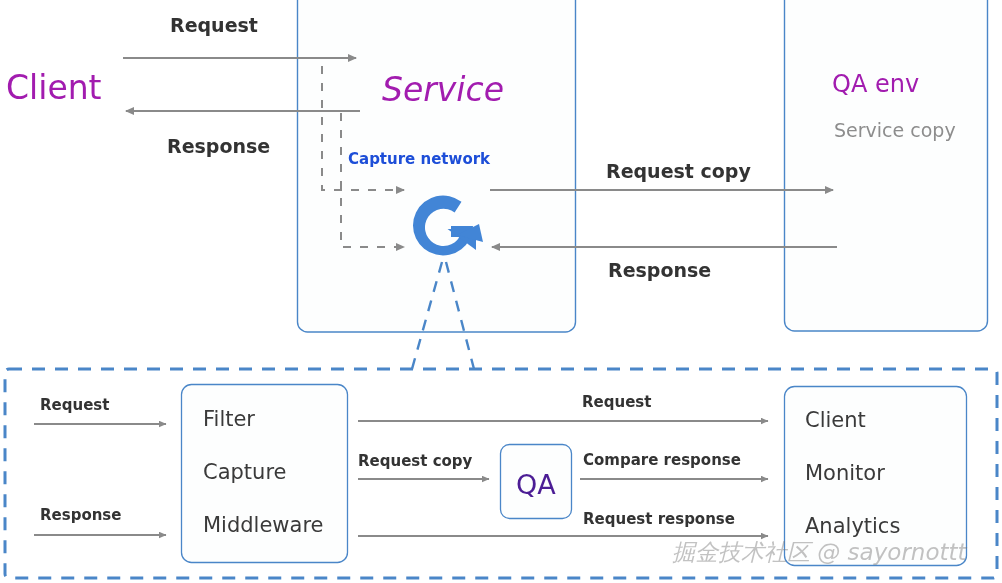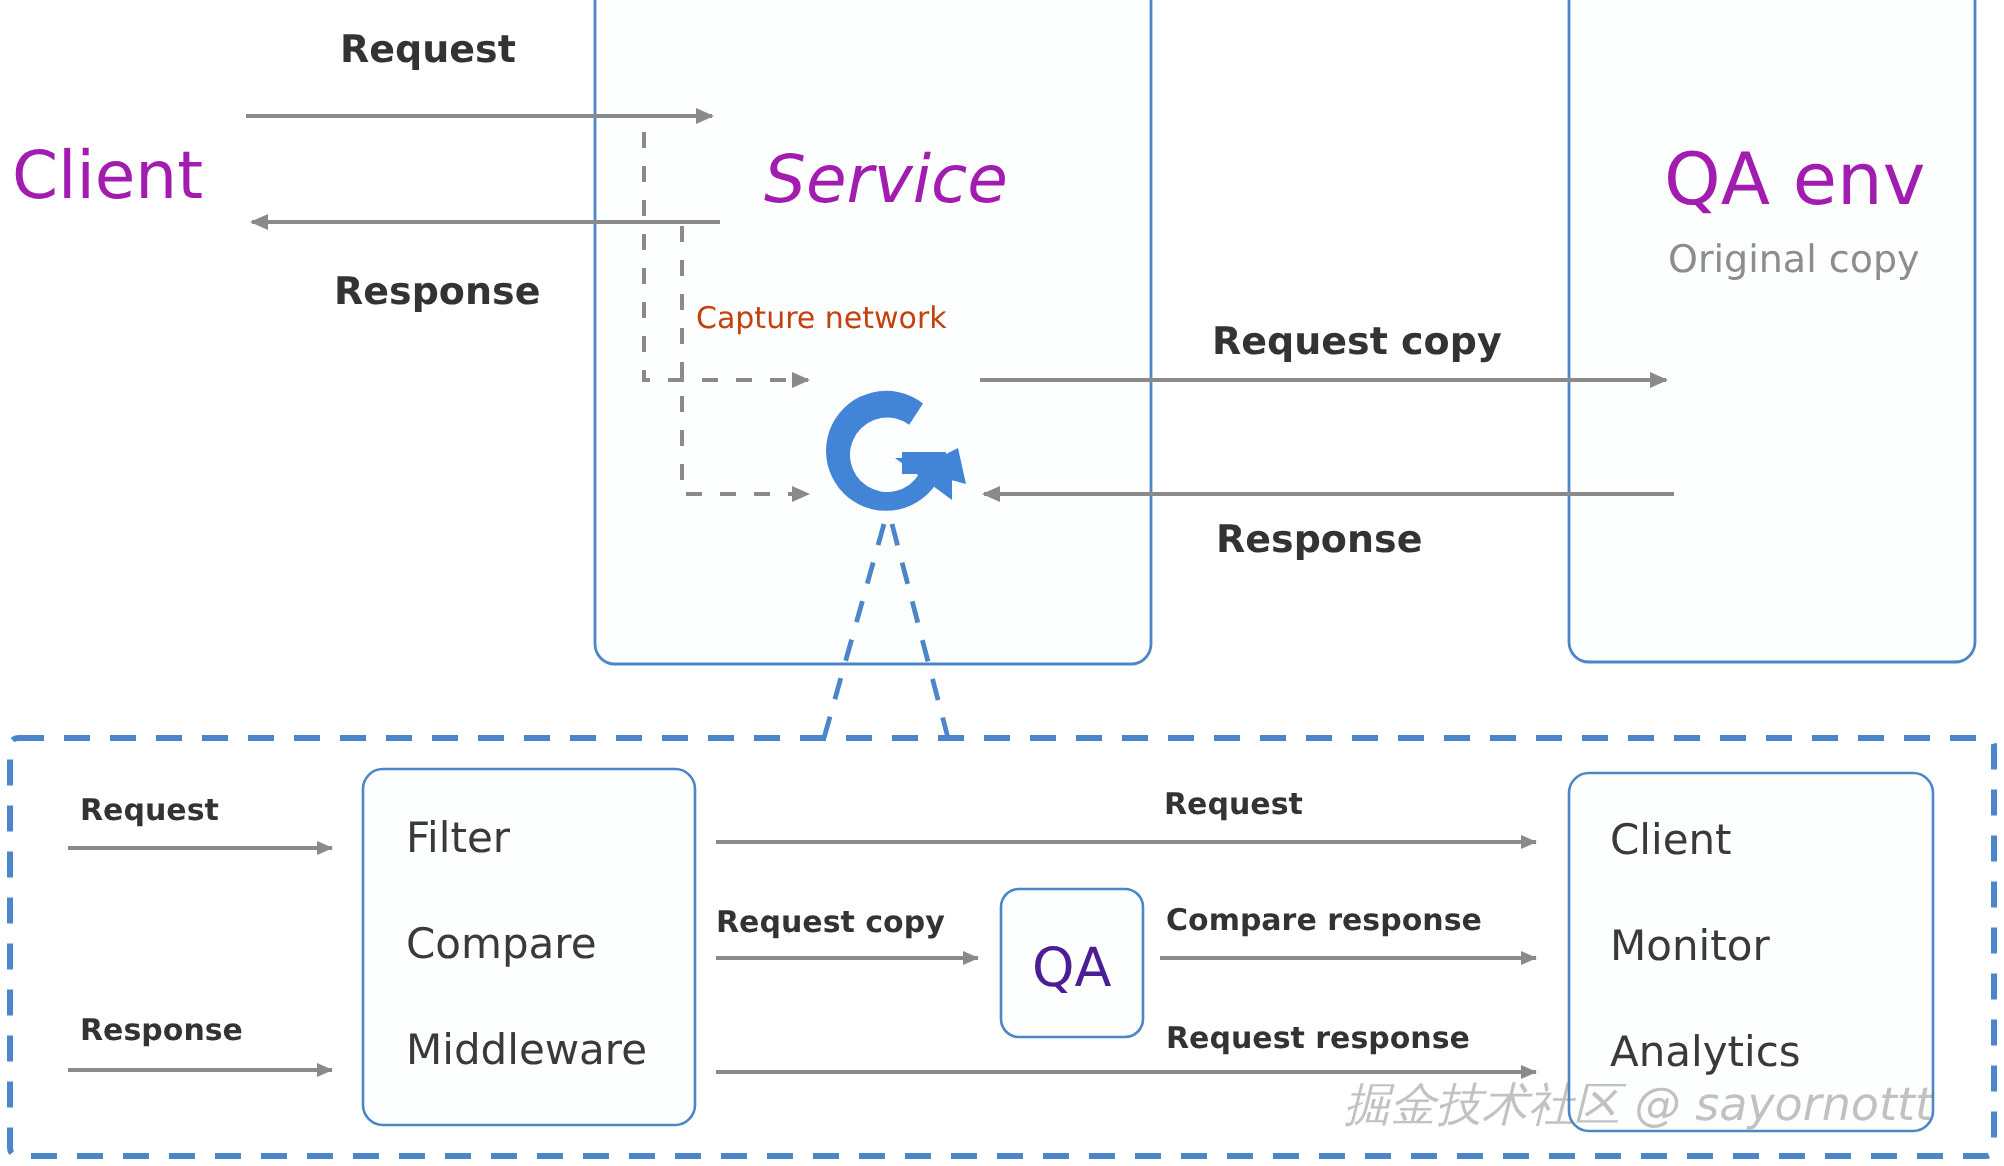--- a/index.html
+++ b/index.html
@@ -5,21 +5,21 @@
   html,body{margin:0;padding:0;background:#fff;}
   body{width:1002px;height:583px;position:relative;overflow:hidden;
        font-family:"DejaVu Sans","Liberation Sans",sans-serif;}
   #stage{position:absolute;left:0;top:0;width:1002px;height:583px;}
   svg.layer{position:absolute;left:0;top:0;width:1002px;height:583px;overflow:visible;}
   .lbl{position:absolute;white-space:nowrap;color:#333;font-weight:700;}
   .lbl-lg{font-size:30px;font-weight:400;color:#a21caf;}
   .lbl-box{font-size:21px;font-weight:400;color:#3a3a3a;}
   .lbl-arrow{font-size:17px;font-weight:700;color:#333;}
   .lbl-arrow-sm{font-size:15px;font-weight:700;color:#333;}
-  .lbl-muted{font-size:15px;font-weight:400;color:#c2410c;}
+  .lbl-muted{font-size:15px;font-weight:700;color:#1d4ed8;}
   .lbl-sub{font-size:19px;font-weight:400;color:#8d8d8d;}
   .lbl-qa{font-size:27px;font-weight:400;color:#4c1d95;}
   .wm{position:absolute;font-size:23px;color:rgba(120,120,120,.45);
       font-family:"DejaVu Sans","Liberation Sans",sans-serif;white-space:nowrap;font-style:italic;}
 </style>
 </head>
 <body>
 
 <div id="stage">
 
@@ -77,33 +77,33 @@
     <line x1="580" y1="479" x2="768" y2="479" stroke="#8a8a8a" stroke-width="2" marker-end="url(#ahsm)"></line>
     <line x1="358" y1="536" x2="768" y2="536" stroke="#8a8a8a" stroke-width="2" marker-end="url(#ahsm)"></line>
   </svg>
 
   <div class="lbl lbl-lg" style="left:6px;top:68px;font-size:33px;">Client</div>
 
   <div class="lbl lbl-lg" style="left:382px;top:70px;font-size:33px;font-style:italic;">Service</div>
 
   <div class="lbl lbl-muted" style="left:348px;top:150px;">Capture network</div>
 
-  <div class="lbl lbl-lg" style="left:832px;top:70px;font-size:36px;">QA env</div>
-  <div class="lbl lbl-sub" style="left:834px;top:119px;">Original copy</div>
+  <div class="lbl lbl-lg" style="left:832px;top:70px;font-size:24px;">QA env</div>
+  <div class="lbl lbl-sub" style="left:834px;top:119px;">Service copy</div>
 
   <div class="lbl lbl-arrow" style="left:170px;top:14px;font-size:19px;">Request</div>
   <div class="lbl lbl-arrow" style="left:167px;top:135px;font-size:19px;">Response</div>
   <div class="lbl lbl-arrow" style="left:606px;top:160px;font-size:19px;">Request copy</div>
   <div class="lbl lbl-arrow" style="left:608px;top:259px;font-size:19px;">Response</div>
 
   <div class="lbl lbl-arrow-sm" style="left:40px;top:396px;">Request</div>
   <div class="lbl lbl-arrow-sm" style="left:40px;top:506px;">Response</div>
 
   <div class="lbl lbl-box" style="left:203px;top:407px;">Filter</div>
-  <div class="lbl lbl-box" style="left:203px;top:460px;">Compare</div>
+  <div class="lbl lbl-box" style="left:203px;top:460px;">Capture</div>
   <div class="lbl lbl-box" style="left:203px;top:513px;text-align:right;">Middleware</div>
 
   <div class="lbl lbl-qa" style="left:516px;top:469px;">QA</div>
 
   <div class="lbl lbl-arrow-sm" style="left:582px;top:393px;">Request</div>
   <div class="lbl lbl-arrow-sm" style="left:358px;top:452px;">Request copy</div>
   <div class="lbl lbl-arrow-sm" style="left:583px;top:451px;">Compare response</div>
   <div class="lbl lbl-arrow-sm" style="left:583px;top:510px;">Request response</div>
 
   <div class="lbl lbl-box" style="left:805px;top:408px;">Client</div>

